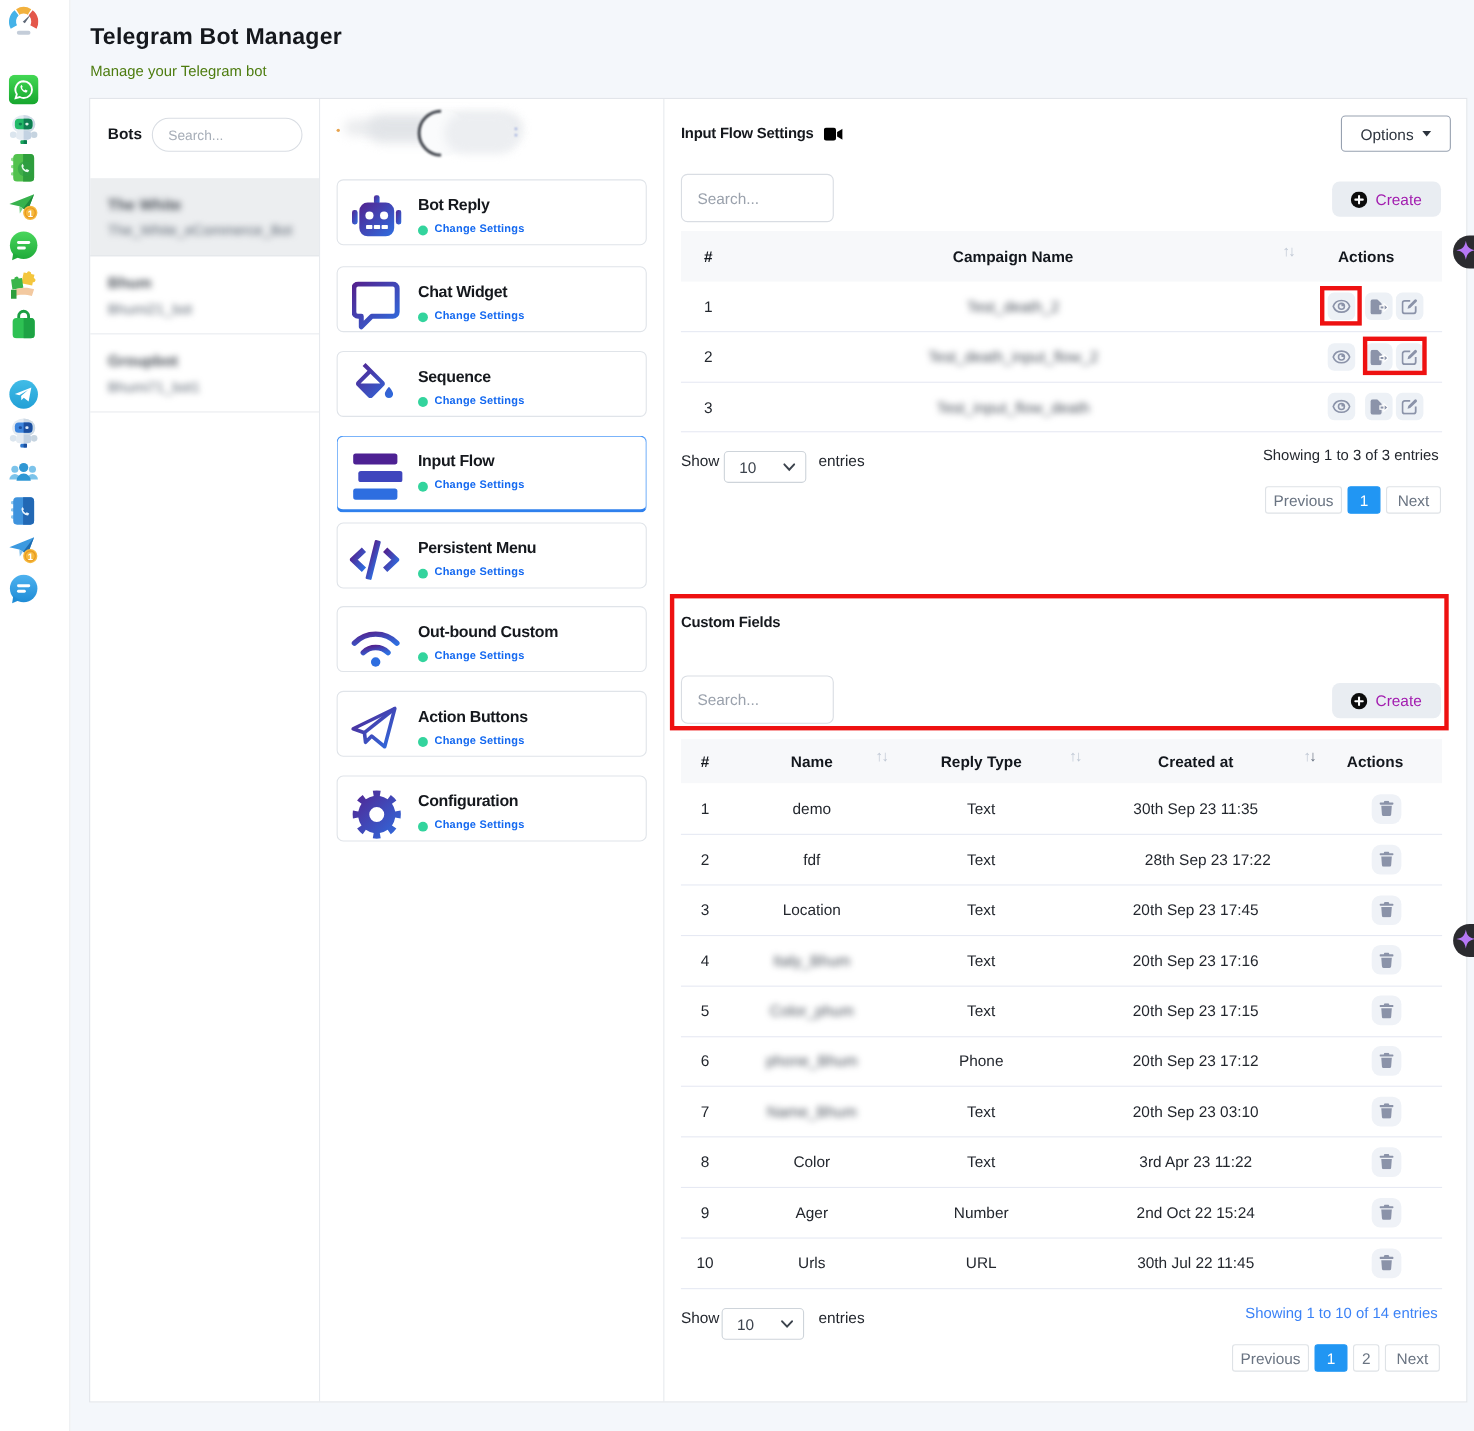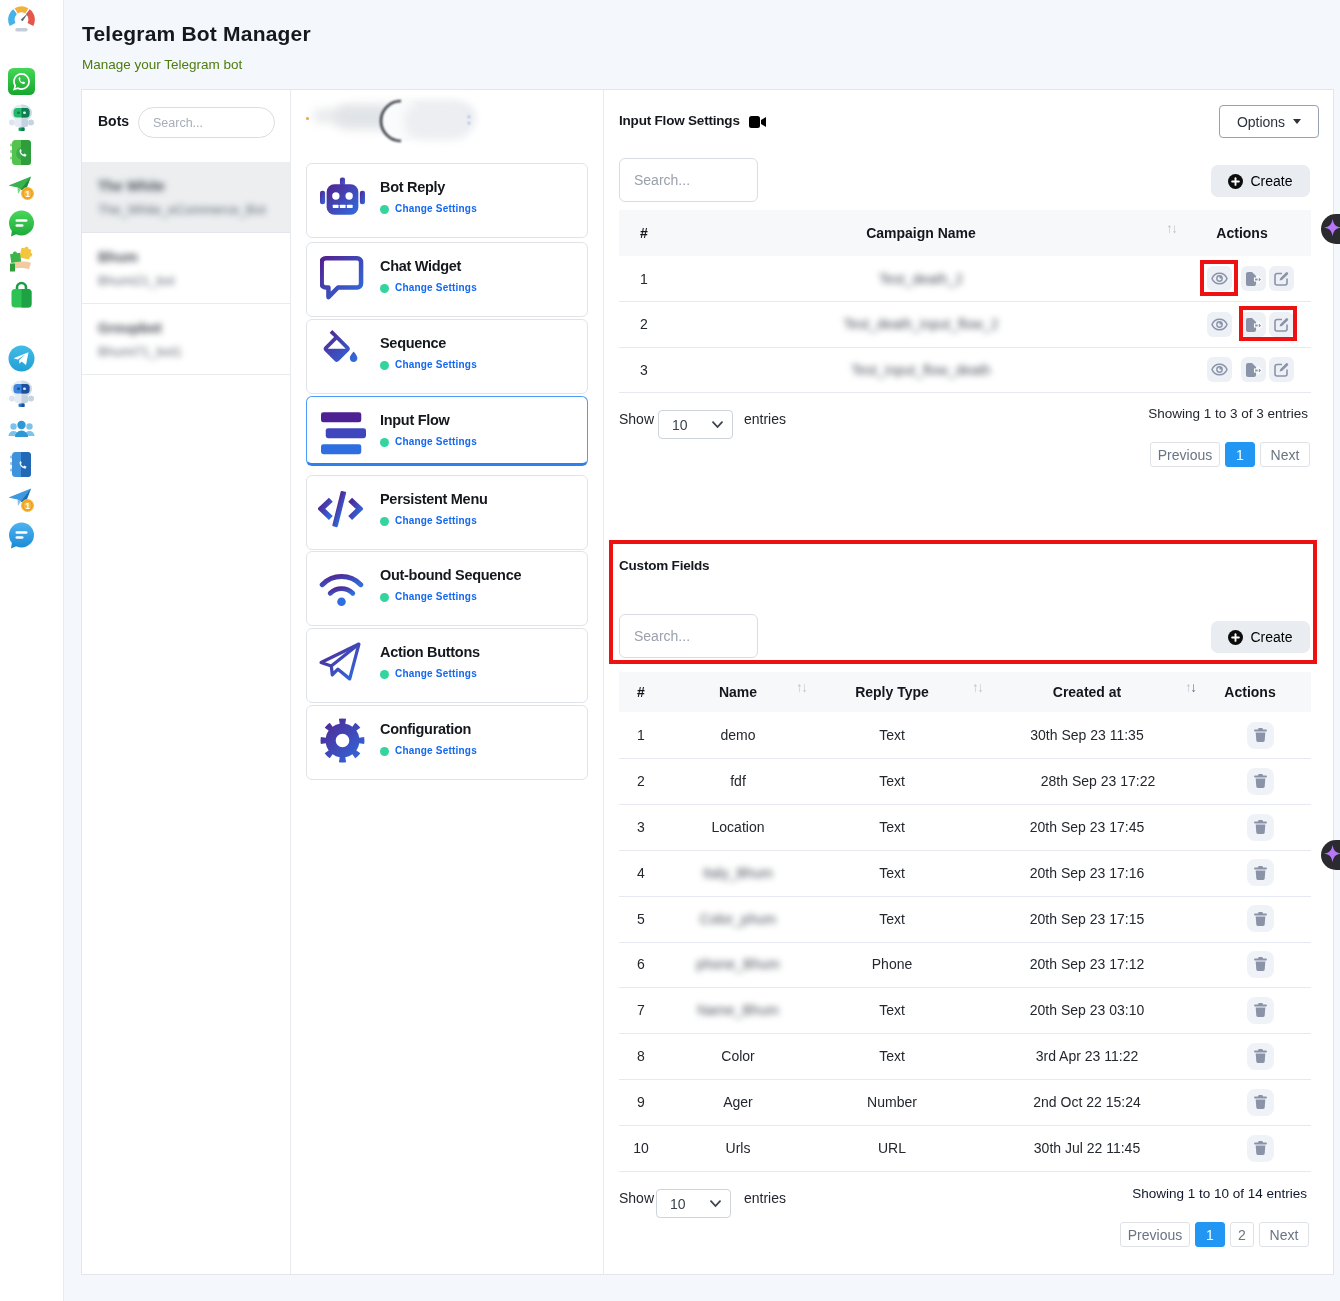--- a/index.html
+++ b/index.html
@@ -9,33 +9,33 @@
   #sidebar { position:absolute; left:0; top:0; width:64px; height:1301px; background:#fff; border-right:1px solid #e8ebee; z-index:5; }
   .sicon { position:absolute; left:8px; width:27px; height:27px; }
   #panel { position:absolute; left:17px; top:89px; width:1253px; height:1186px; background:#fff; border:1px solid #e2e5ea; }
   .col-border { position:absolute; top:0; bottom:0; width:1px; background:#e7eaee; }
   h1.title { position:absolute; left:18px; top:22px; font-size:21px; letter-spacing:-0.4px; font-weight:bold; color:#15181d; letter-spacing:0.2px; }
   .subtitle { position:absolute; left:18px; top:57px; font-size:13.5px; color:#4d7c0f; }
   .blurtxt { filter:blur(3px); }
   
   .searchbox { position:absolute; border:1px solid #d9dde3; border-radius:6px; background:#fff; color:#9aa1ac; font-size:14px; }
   .searchbox span { position:absolute; left:14px; top:50%; transform:translateY(-50%); }
-  .btn-light { position:absolute; background:#e9edf2; border-radius:7px; display:flex; align-items:center; justify-content:center; gap:7px; font-size:14px; color:#000000; }
+  .btn-light { position:absolute; background:#e9edf2; border-radius:7px; display:flex; align-items:center; justify-content:center; gap:7px; font-size:14px; color:#a21caf; }
   .thead { position:absolute; background:#f7f8fa; }
   .th { position:absolute; font-weight:bold; font-size:14px; color:#13171d; top:50%; transform:translate(-50%,-50%); }
   .cell { position:absolute; font-size:14px; color:#23272e; transform:translate(-50%,-50%); white-space:nowrap; }
   .rowline { position:absolute; height:1px; background:#e6e9f3; }
   .ibtn { position:absolute; width:25px; height:25px; background:#edf1f6; border-radius:6px; display:flex; align-items:center; justify-content:center; }
   .tbtn { position:absolute; width:27px; height:27px; background:#eff2f7; border-radius:8px; display:flex; align-items:center; justify-content:center; }
   .sorticon { position:absolute; font-size:13.5px; color:#bec6d3; letter-spacing:-1.5px; }
   .pgbtn { position:absolute; height:25px; border:1px solid #dee2e6; border-radius:3px; background:#fff; color:#6a7482; font-size:14px; display:flex; align-items:center; justify-content:center; }
   .pgbtn.active { background:#2196f3; border-color:#2196f3; color:#fff; }
   .redrect { position:absolute; border:4px solid #ee1111; z-index:8; }
   
-  .card { position:absolute; left:224px; width:282px; height:75px; border:1px solid #e0e4e9; border-radius:6px; background:#fff; }
+  .card { position:absolute; left:224px; width:282px; height:60px; border:1px solid #e0e4e9; border-radius:6px; background:#fff; }
   .card.sel { border:1px solid #4f9bf8; border-bottom:3px solid #2f80ed; height:70px; }
   .card .ttl { position:absolute; left:73px; top:15px; font-size:14.5px; font-weight:bold; color:#15181d; letter-spacing:-0.3px; }
   .card .cs { position:absolute; left:88px; top:39px; font-size:10px; font-weight:bold; color:#1368f0; letter-spacing:0.2px; }
   .card .dot { position:absolute; left:73px; top:41px; width:9px; height:9px; border-radius:50%; background:#33d49d; }
   .card .cicon { position:absolute; left:11px; top:11px; width:45px; height:45px; }
   .card.sel .ttl, .card.sel .cs, .card.sel .dot, .card.sel .cicon { }
   .fab { position:absolute; width:40px; height:30px; border-radius:15px 0 0 15px; background:#2b2b2f; z-index:9; }
   
   .botitem { position:absolute; left:0; width:208px; }
   .bname { position:absolute; left:16px; font-size:14px; font-weight:bold; color:#4a5058; filter:blur(3px); }
@@ -140,21 +140,21 @@
         <div class="ttl">Persistent Menu</div>
           <div class="dot"></div>
           <div class="cs">Change Settings</div>
         <svg class="cicon" style="left:11px;top:13px;" width="42" height="38" viewBox="0 0 42 38">
           <path d="M12 8 L3 16.5 L12 25" fill="none" stroke="url(#g1)" stroke-width="5.2" stroke-linejoin="miter"></path>
           <path d="M30 8 L39 16.5 L30 25" fill="none" stroke="url(#g1)" stroke-width="5.2" stroke-linejoin="miter"></path>
           <rect x="17.2" y="0" width="5.2" height="34" rx="1" fill="url(#g1)" transform="rotate(14 21 17)"></rect>
         </svg>
       </div>
       <div class="card" style="top:461px;">
-        <div class="ttl">Out-bound Sequence</div>
+        <div class="ttl">Out-bound Custom</div>
           <div class="dot"></div>
           <div class="cs">Change Settings</div>
         <svg class="cicon" style="left:12px;top:15px;" width="42" height="36" viewBox="0 0 42 36">
           <path d="M3 13.5 A 25 25 0 0 1 39 13.5" fill="none" stroke="url(#g1)" stroke-width="4.6" stroke-linecap="round"></path>
           <path d="M10.5 21.5 A 15 15 0 0 1 31.5 21.5" fill="none" stroke="url(#g1)" stroke-width="4.6" stroke-linecap="round"></path>
           <circle cx="21" cy="29.5" r="4" fill="#2e6ee0"></circle>
         </svg>
       </div>
       <div class="card" style="top:538px;">
         <div class="ttl">Action Buttons</div>
@@ -420,21 +420,21 @@
       <div class="rowline" style="left:537px;top:1081px;width:692px;"></div>
 
       <div style="position:absolute;left:537px;top:1100px;font-size:14px;color:#23272e;">Show</div>
       <div style="position:absolute;left:574px;top:1099px;width:75px;height:29px;border:1px solid #ced4da;border-radius:4px;">
           <span style="position:absolute;left:13px;top:6px;font-size:14px;color:#3c434d;">10</span>
           <svg style="position:absolute;right:9px;top:10px;" width="11" height="8" viewBox="0 0 11 8">
             <path d="M1 1.2 L5.5 6 L10 1.2" fill="none" stroke="#3c434d" stroke-width="1.8" stroke-linecap="round"></path>
           </svg>
         </div>
       <div style="position:absolute;left:662px;top:1100px;font-size:14px;color:#23272e;">entries</div>
-      <div style="position:absolute;right:26px;top:1096px;font-size:13.5px;color:#0f172a;">Showing 1 to 10 of 14 entries</div>
+      <div style="position:absolute;right:26px;top:1096px;font-size:13.5px;color:#3b82f6;">Showing 1 to 10 of 14 entries</div>
       <div class="pgbtn" style="left:1038px;top:1132px;width:70px;">Previous</div>
       <div class="pgbtn active" style="left:1113px;top:1132px;width:30px;">1</div>
       <div class="pgbtn" style="left:1148px;top:1132px;width:24px;">2</div>
       <div class="pgbtn" style="left:1177px;top:1132px;width:50px;">Next</div>
     </div>
   </div>
 </div>
 <div id="sidebar">
 
   <svg class="sicon" style="top:4.5px;" viewBox="0 0 27 27">

